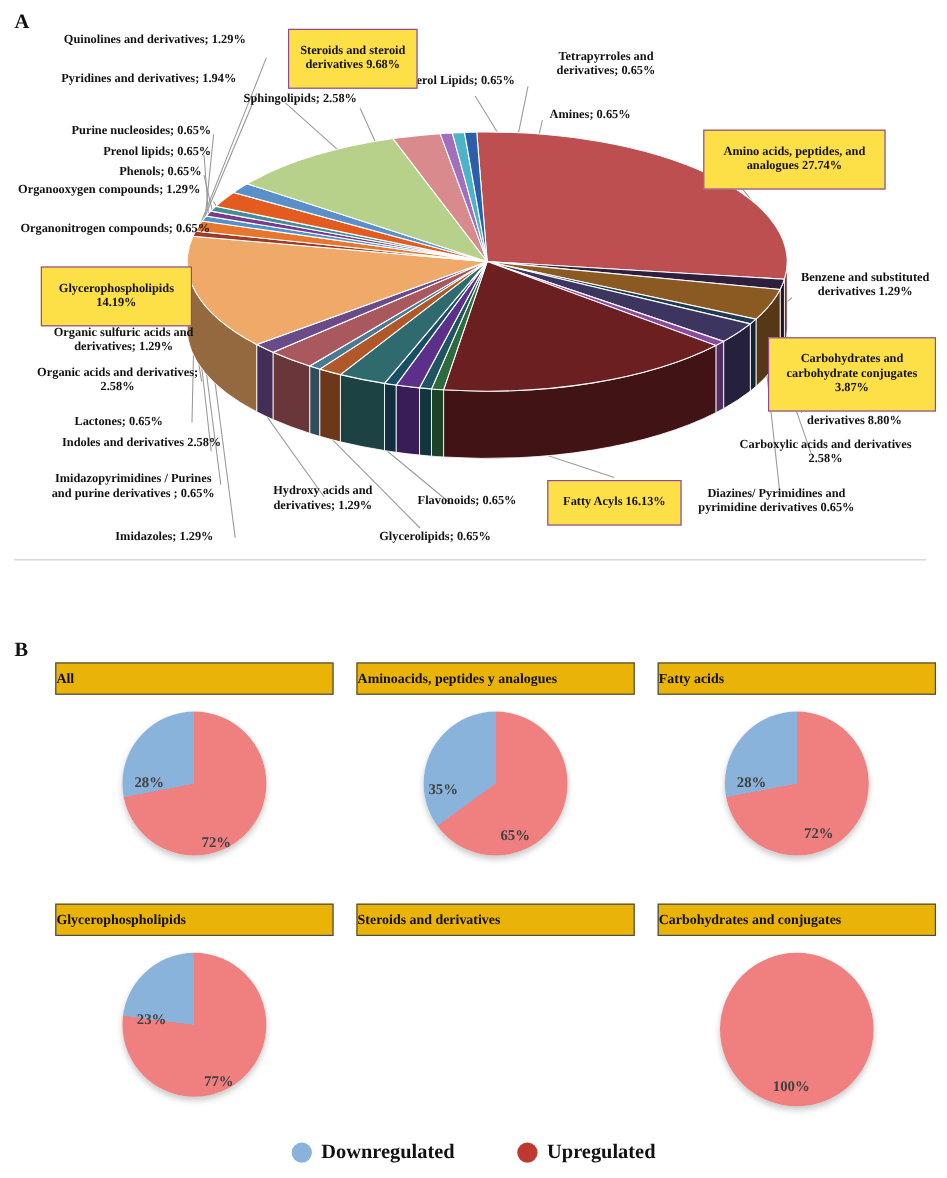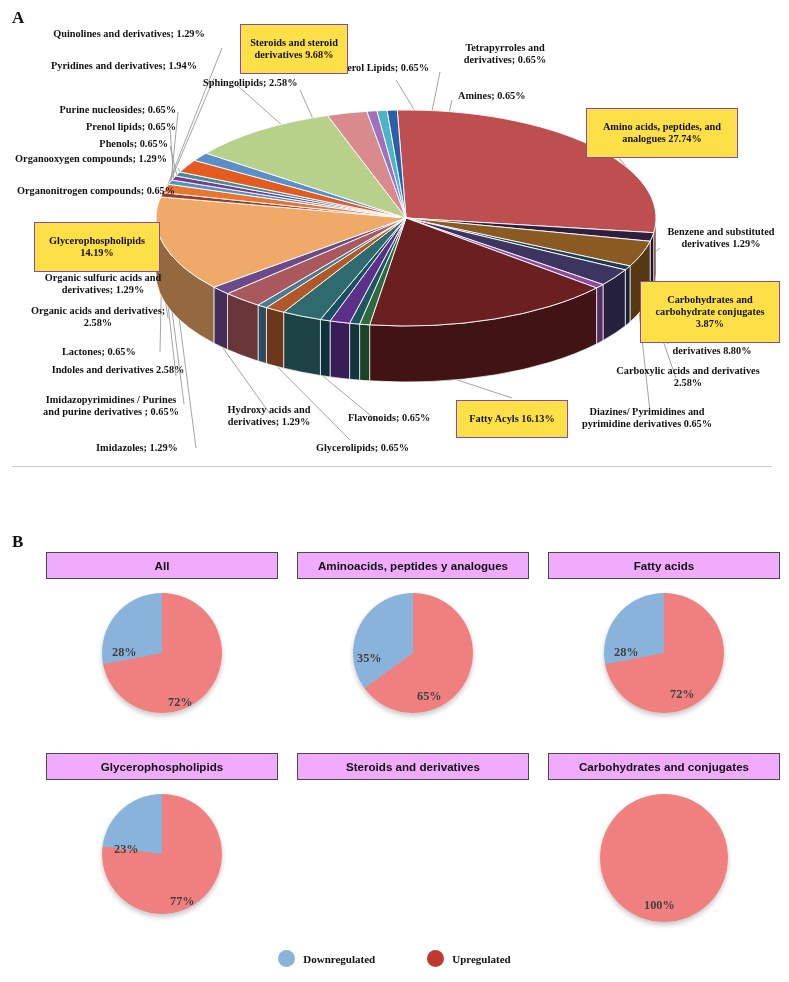--- a/index.html
+++ b/index.html
@@ -27,41 +27,41 @@
     padding:12px 5px;box-sizing:border-box;
   }
   .hr-bottom{
     position:absolute;left:12px;top:466px;width:760px;height:1px;background:#cfcfcf;
   }
   
   #panelB{position:absolute;left:0;top:520px;width:789px;height:462px;}
   .bcell{position:absolute;}
   .bhead{
     border:1.3px solid #4a4a4a;box-sizing:border-box;
-    height:27px;line-height:25px;text-align:center;
+    height:27px;line-height:25px;
     font-size:11.6px;font-weight:bold;color:#111;
-    font-family:Liberation Sans, sans-serif;background:#f0abfc;
+    font-family:Liberation Serif, serif;background:#eab308;
   }
   .pie-wrap{position:relative;margin:0 auto;}
   .pie{
     position:relative;border-radius:50%;
     box-shadow:0 3px 5px rgba(0,0,0,0.22);
   }
   .pie-lbl{
     position:absolute;font-size:12.3px;font-weight:bold;
     color:#404040;font-family:"Liberation Serif", serif;
     white-space:nowrap;
   }
   .legend{
     position:absolute;left:0;width:789px;top:950px;
     display:flex;justify-content:center;gap:52px;align-items:center;
   }
   .legend-item{display:flex;align-items:center;gap:8px;}
   .legend-dot{width:17px;height:17px;border-radius:50%;display:block;}
-  .legend-txt{font-size:11px;font-weight:bold;color:#111;font-family:"Liberation Serif", serif;}
+  .legend-txt{font-size:17px;font-weight:bold;color:#111;font-family:"Liberation Serif", serif;}
 </style>
 </head>
 <body>
 
 <div id="panelA">
 
   <div class="panel-letter" style="left:12px;top:8px;">A</div>
 
   <svg id="pieA-svg" width="789" height="480">
     <g id="pieA-leaders" stroke="#9a9a9a" stroke-width="0.9" fill="none">

